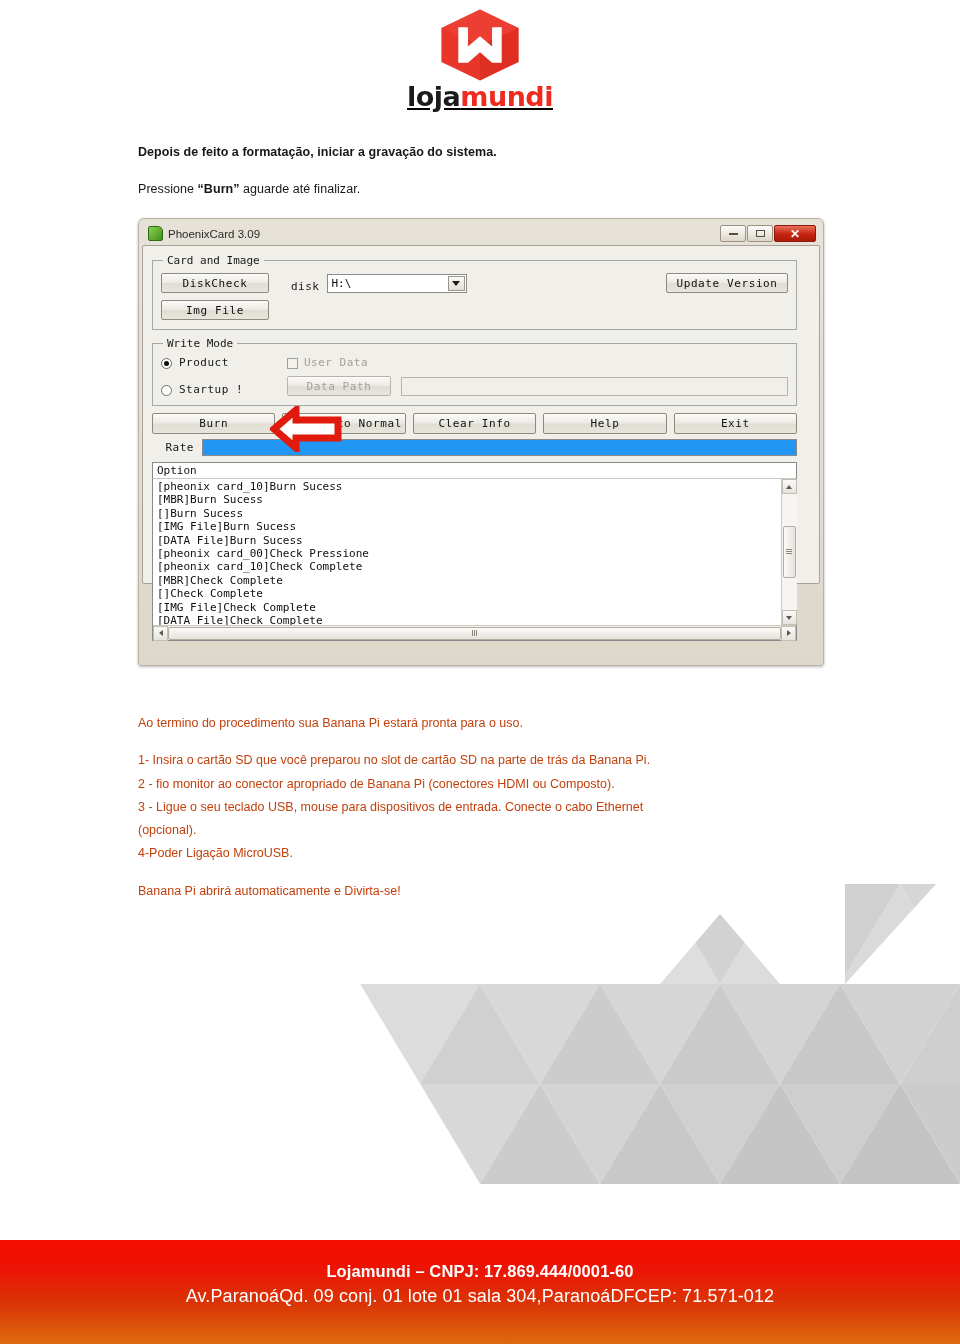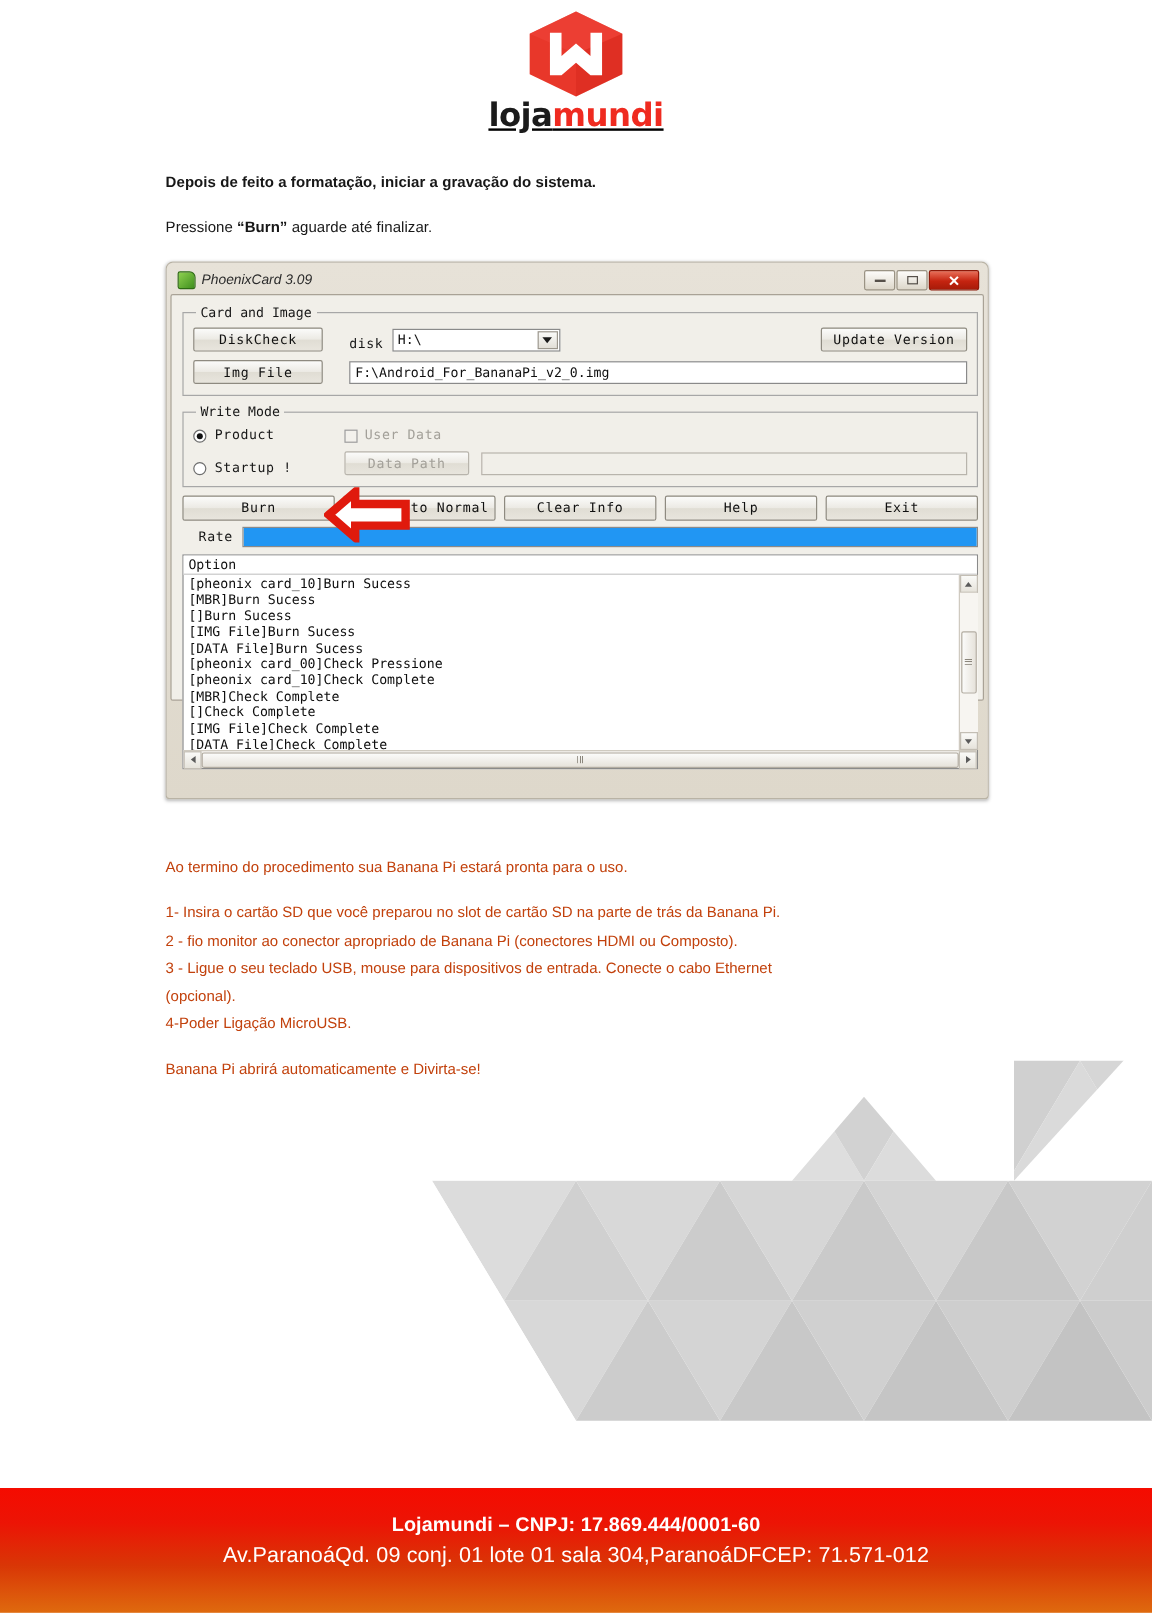--- a/index.html
+++ b/index.html
@@ -61,40 +61,40 @@
     font-family: "DejaVu Sans Mono", monospace;
   }
   #titlebar { height: 23px; display: flex; align-items: center; padding: 0 2px; }
   #app-icon {
     width: 15px; height: 15px; margin: 0 5px 0 4px;
     background: linear-gradient(135deg,#8ed14f,#3f8f1e);
     border: 1px solid #2d6b13; border-radius: 2px 5px 2px 2px;
   }
   #window-title {
     font-family: "Liberation Sans", sans-serif;
-    font-size: 11.5px; color: #2a2a2a; font-style: italic;
+    font-size: 11.5px; color: #2a2a2a;
   }
   #window-buttons { margin-left: auto; display: flex; gap: 1px; padding-right: 2px; }
   .wbtn {
     width: 26px; height: 17px; border: 1px solid #9a9384;
     border-radius: 2px; display: flex; align-items: center; justify-content: center;
     background: linear-gradient(180deg,#fdfcfa,#ddd7ca);
   }
   .wbtn .glyph { width: 9px; height: 7px; border: 1px solid #56504a; }
   .wbtn.min .glyph { height: 0; border: 0; border-bottom: 2px solid #56504a; width: 9px; }
   .wbtn.close {
     width: 42px; background: linear-gradient(180deg,#e8705a,#c52410 55%,#a81b09);
     border-color: #8e1808; color: #fff;
     font-family: "Liberation Sans", sans-serif; font-size: 12px; font-weight: bold;
   }
 
   #window-client {
     height: 339px; background: #f1efe9;
     border: 1px solid #a9a296; border-radius: 2px;
-    padding: 8px 4px 6px 9px;
+    padding: 8px 22px 6px 9px;
   }
 
   fieldset.grp {
     border: 1px solid #a7a7a7; margin: 0 0 7px 0; padding: 6px 8px 9px 8px;
     position: relative; background: transparent;
   }
   fieldset.grp > legend {
     font-size: 11px; color: #171717; padding: 0 4px; margin-left: 2px;
   }
 
@@ -294,21 +294,20 @@
           <span>H:\</span>
           <span class="arrow-box">
               <i></i>
             </span>
         </div>
         <button class="w-btn" style="width:122px;margin-left:auto">Update Version</button>
       </div>
 
       <div class="row">
         <button class="w-btn" style="width:108px">Img File</button>
-        <div class="field" style="flex:1;margin-left:22px">F:\Android_For_BananaPi_v2_0.img</div>
       </div>
     </fieldset>
 
     <fieldset class="grp">
       <legend>Write Mode</legend>
 
       <div class="row">
         <span class="radio on"></span>
         <span class="lbl" style="margin-left:7px;width:86px">Product</span>
         <span class="checkbox" style="margin-left:22px"></span>

